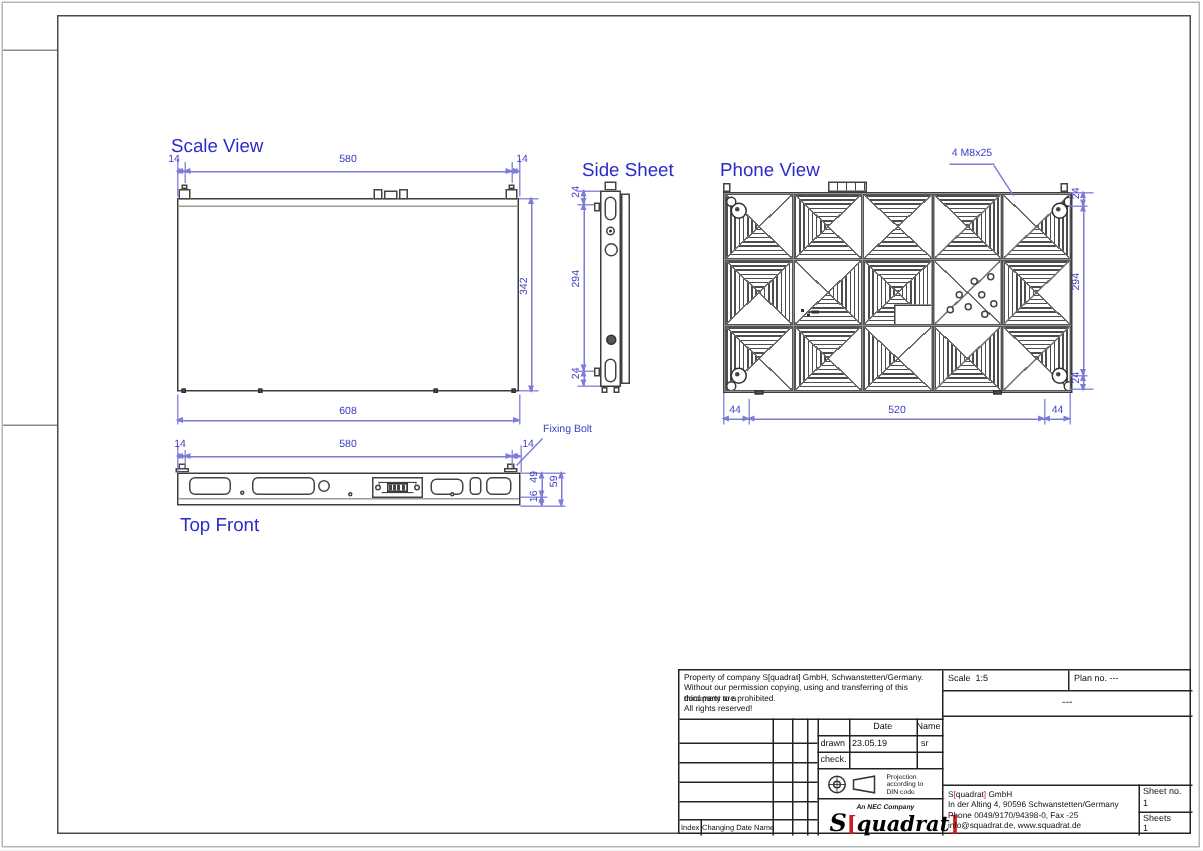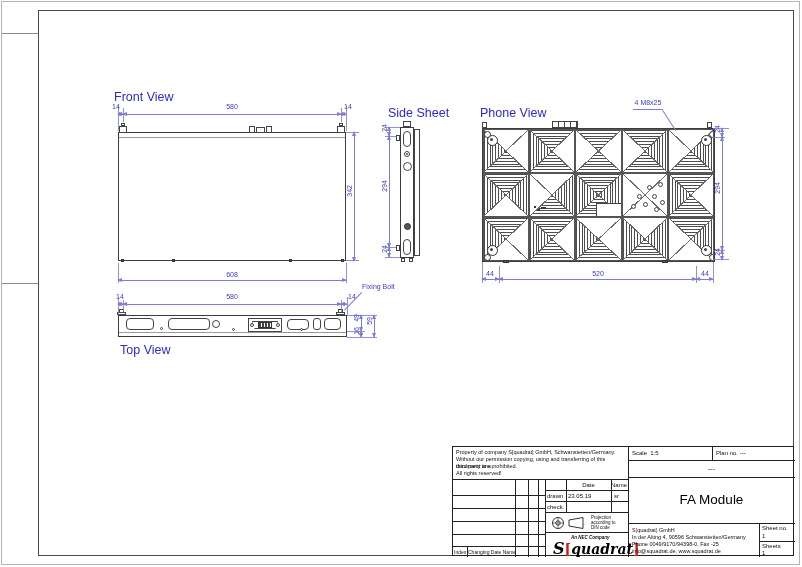--- a/index.html
+++ b/index.html
@@ -61,21 +61,21 @@
 </style>
 </head>
 <body>
 
 <div class="sheet">
   <div class="abs outer-edge"></div>
   <div class="abs frame"></div>
   <div class="abs foldmark" style="left:2px;top:33px;width:36px;"></div>
   <div class="abs foldmark" style="left:2px;top:283px;width:36px;"></div>
 
-  <div class="abs vtitle" style="left:114px;top:90px;">Front View</div>
+  <div class="abs vtitle" style="left:114px;top:90px;">Scale View</div>
   <div class="abs body-rect" style="left:118px;top:132px;width:228px;height:129px;"></div>
   <div class="abs thinline" style="left:119px;top:137px;width:226px;height:1px;"></div>
 
   <div class="abs feat" style="left:119px;top:126px;width:8px;height:7px;"></div>
   <div class="abs feat" style="left:121px;top:123px;width:4px;height:3px;"></div>
   <div class="abs feat" style="left:337px;top:126px;width:8px;height:7px;"></div>
   <div class="abs feat" style="left:339px;top:123px;width:4px;height:3px;"></div>
 
   <div class="abs feat" style="left:249px;top:126px;width:6px;height:7px;"></div>
   <div class="abs feat" style="left:256px;top:127px;width:9px;height:6px;"></div>
@@ -250,21 +250,21 @@
   <div class="abs ext" style="left:499px;top:266px;width:1px;height:17px;"></div>
   <div class="abs ext" style="left:696px;top:266px;width:1px;height:17px;"></div>
   <div class="abs ext" style="left:713px;top:262px;width:1px;height:21px;"></div>
   <div class="abs dlh" style="left:482px;top:279px;width:17px;"></div>
   <div class="abs dlh" style="left:499px;top:279px;width:197px;"></div>
   <div class="abs dlh" style="left:696px;top:279px;width:17px;"></div>
   <div class="abs dlabel" style="left:482px;top:270px;width:16px;">44</div>
   <div class="abs dlabel" style="left:588px;top:270px;width:20px;">520</div>
   <div class="abs dlabel" style="left:697px;top:270px;width:16px;">44</div>
 
-  <div class="abs vtitle" style="left:120px;top:343px;">Top View</div>
+  <div class="abs vtitle" style="left:120px;top:343px;">Top Front</div>
   <div class="abs body-rect" style="left:118px;top:315px;width:229px;height:22px;"></div>
   <div class="abs thinline" style="left:119px;top:332px;width:227px;height:1px;"></div>
   <div class="abs feat" style="left:119px;top:309px;width:5px;height:6px;"></div>
   <div class="abs feat" style="left:117px;top:312px;width:9px;height:3px;"></div>
   <div class="abs feat" style="left:338px;top:309px;width:5px;height:6px;"></div>
   <div class="abs feat" style="left:336px;top:312px;width:9px;height:3px;"></div>
   <div class="abs feat" style="left:126px;top:318px;width:28px;height:12px;border-radius:4px;"></div>
   <div class="abs feat" style="left:168px;top:318px;width:42px;height:12px;border-radius:4px;"></div>
   <div class="abs feat circle" style="left:212px;top:320px;width:8px;height:8px;"></div>
 
@@ -351,21 +351,20 @@
 
     <div class="ln" style="left:175px;top:13px;width:167px;height:1px;"></div>
     <div class="ln" style="left:175px;top:30px;width:167px;height:1px;"></div>
     <div class="ln" style="left:175px;top:76px;width:167px;height:1px;"></div>
     <div class="ln" style="left:259px;top:0;width:1px;height:13px;"></div>
     <div class="ln" style="left:306px;top:76px;width:1px;height:34px;"></div>
     <div class="ln" style="left:306px;top:94px;width:36px;height:1px;"></div>
     <div class="txt" style="left:179px;top:3px;"><span>Scale</span>&nbsp;&nbsp;<span>1:5</span></div>
     <div class="txt" style="left:263px;top:3px;">Plan no. ---</div>
     <div class="txt" style="left:175px;top:18px;width:167px;text-align:center;font-size:7px;">---</div>
-    <div class="txt big" style="left:175px;top:45px;width:167px;text-align:center;">FA Module</div>
 
     <div class="txt tiny" style="left:179px;top:80px;width:125px;"><span>S</span><span class="br" style="color:#cf1d1d;">[</span><span>quadrat</span><span class="br" style="color:#cf1d1d;">]</span><span> GmbH</span></div>
     <div class="txt tiny" style="left:179px;top:87px;width:125px;">In der Alting 4, 90596 Schwanstetten/Germany</div>
     <div class="txt tiny" style="left:179px;top:94px;width:125px;">Phone 0049/9170/94398-0, Fax -25</div>
     <div class="txt tiny" style="left:179px;top:101px;width:125px;">info@squadrat.de, www.squadrat.de</div>
     <div class="txt" style="left:309px;top:78px;">Sheet no.</div>
     <div class="txt" style="left:309px;top:86px;">1</div>
     <div class="txt" style="left:309px;top:96px;">Sheets</div>
     <div class="txt" style="left:309px;top:103px;">1</div>
   </div>

